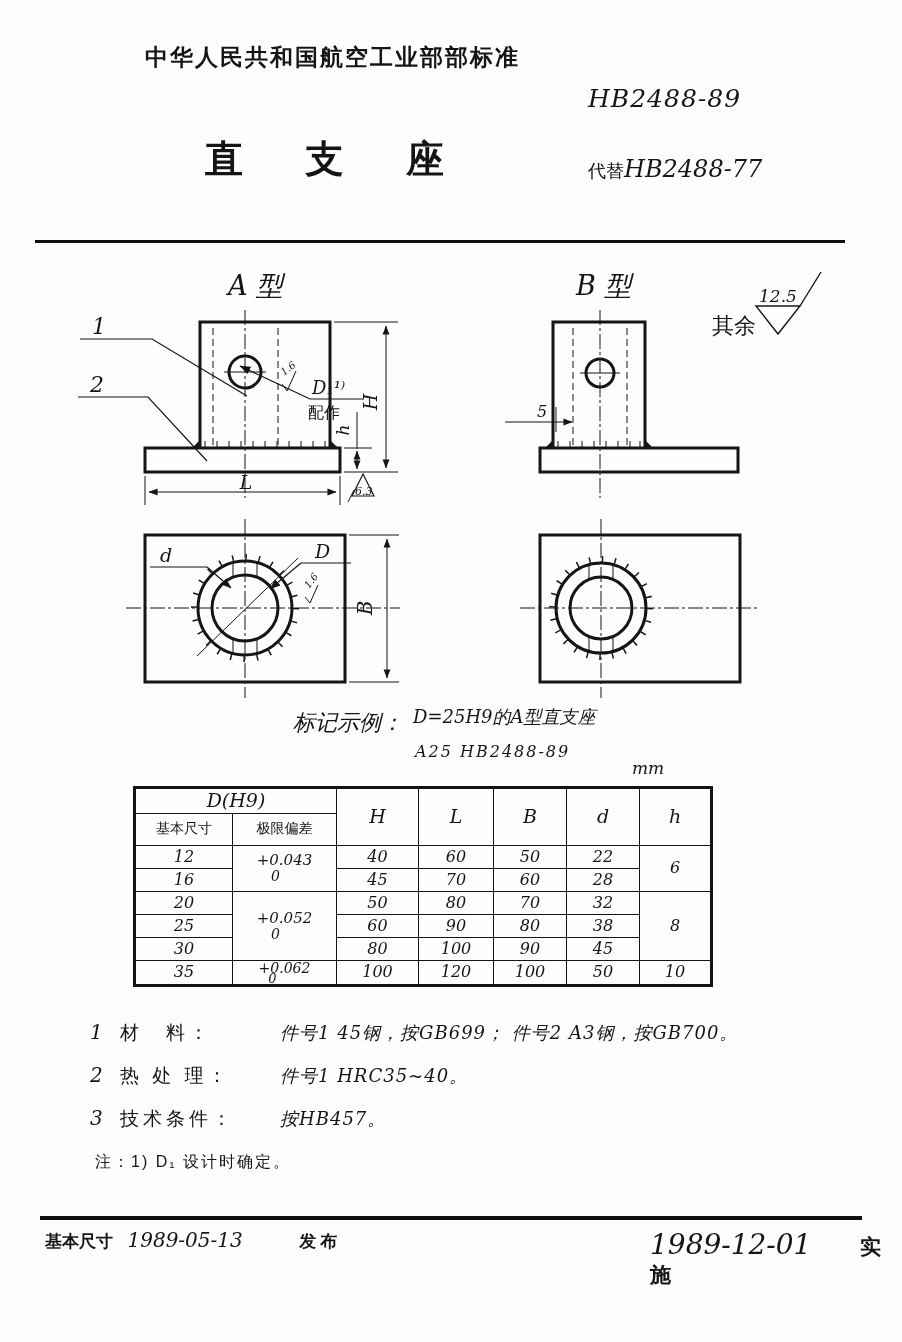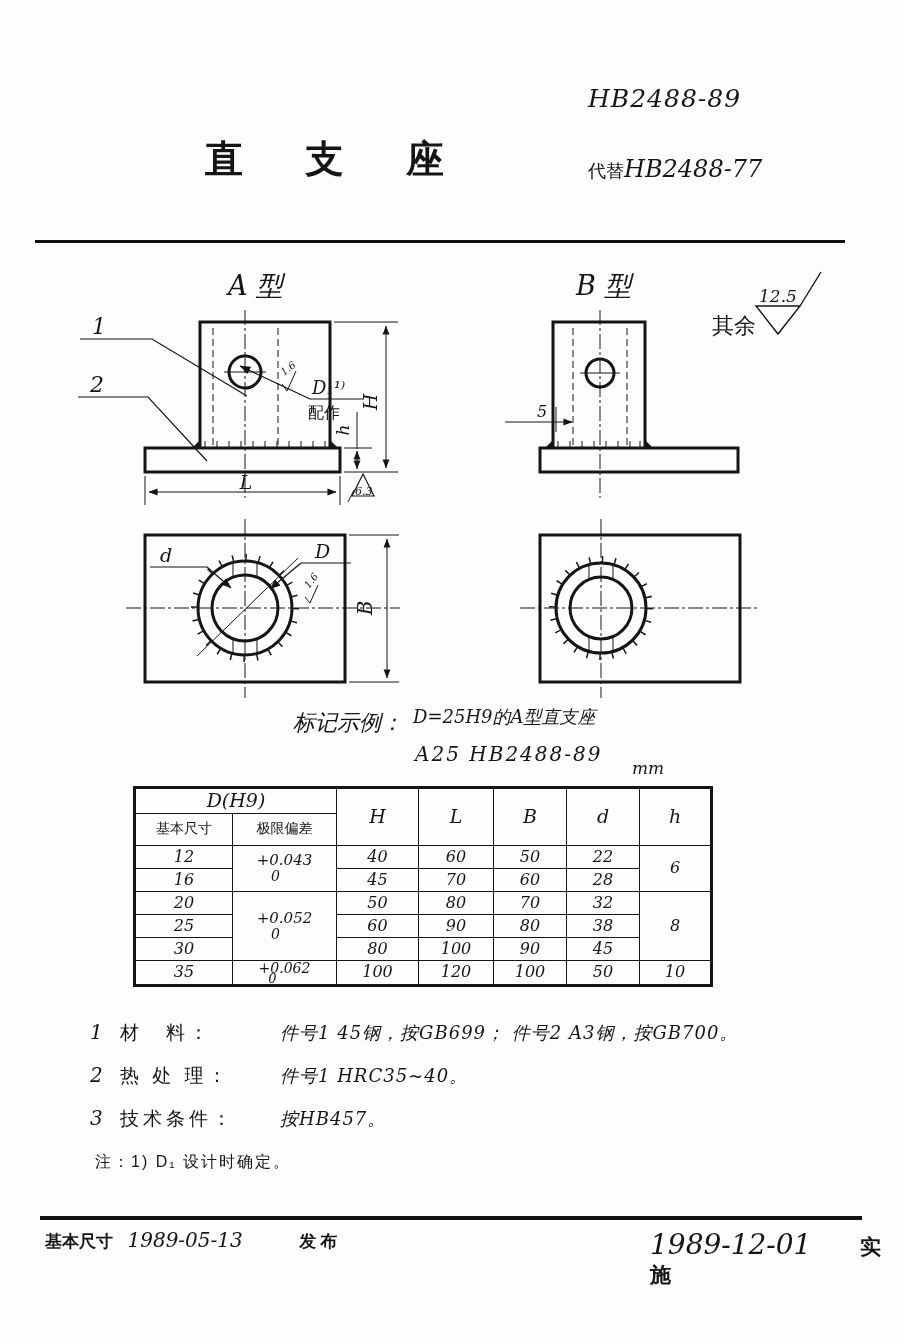--- a/index.html
+++ b/index.html
@@ -32,20 +32,21 @@
   .note-line{display:flex;align-items:baseline;font-size:19px;}
   .note-line .no{font-family:"DejaVu Serif",serif;font-style:italic;width:30px;font-size:20px;}
   .note-line .title{width:160px;letter-spacing:4px;}
   .note-line .body{font-family:"DejaVu Serif",serif;font-style:italic;font-size:18px;letter-spacing:1px;}
 </style>
 </head>
 <body>
 
 <div id="page">
 
+  <div class="abs print" style="left:145px;top:42px;font-size:23px;letter-spacing:2px;">中华人民共和国航空工业部部标准</div>
   <div class="abs hand" style="left:588px;top:84px;font-size:25px;letter-spacing:1px;">HB2488-89</div>
   <div class="abs" style="left:205px;top:134px;font-size:38px;letter-spacing:26px;font-weight:bold;">直  支  座</div>
   <div class="abs" style="left:588px;top:155px;">
     <span style="font-size:18px;">代替</span><span class="hand" style="font-size:24px;">HB2488-77</span>
   </div>
   <div class="abs rule" style="left:35px;top:240px;width:810px;height:3px;"></div>
 
   <svg width="902" height="710" viewBox="0 0 902 710">
     <defs>
       <marker id="arr" viewBox="0 0 10 10" refX="9.5" refY="5" markerWidth="9" markerHeight="9" orient="auto-start-reverse">
@@ -155,21 +156,21 @@
       <circle cx="601" cy="608" r="49" class="ln" stroke-width="6" stroke-dasharray="1.5 11.35"></circle>
       <circle cx="601" cy="608" r="31" class="ln" stroke-width="3"></circle>
       <line x1="520" y1="608" x2="757" y2="608" class="ln" stroke-width="1" stroke-dasharray="15 3 3 3"></line>
       <line x1="601" y1="519" x2="601" y2="698" class="ln" stroke-width="1" stroke-dasharray="15 3 3 3"></line>
       <path d="M589,564V578 M613,564V578 M589,638V652 M613,638V652" class="ln" stroke-width="1"></path>
     </g>
   </svg>
 
   <div class="abs hand" style="left:293px;top:708px;font-size:22px;">标记示例：</div>
   <div class="abs hand" style="left:413px;top:705px;font-size:18px;">D=25H9的A型直支座</div>
-  <div class="abs hand" style="left:415px;top:742px;font-size:20px;letter-spacing:2px;">A25  HB2488-89</div>
+  <div class="abs hand" style="left:415px;top:742px;font-size:16px;letter-spacing:2px;">A25  HB2488-89</div>
   <div class="abs hand" style="left:632px;top:758px;font-size:17px;">mm</div>
 
   <table id="dim-table" class="abs" style="left:133px;top:786px;width:577px;">
     <colgroup>
       <col style="width:98px">
         <col style="width:104px">
         <col style="width:82px">
       <col style="width:75px">
         <col style="width:73px">
         <col style="width:73px">

